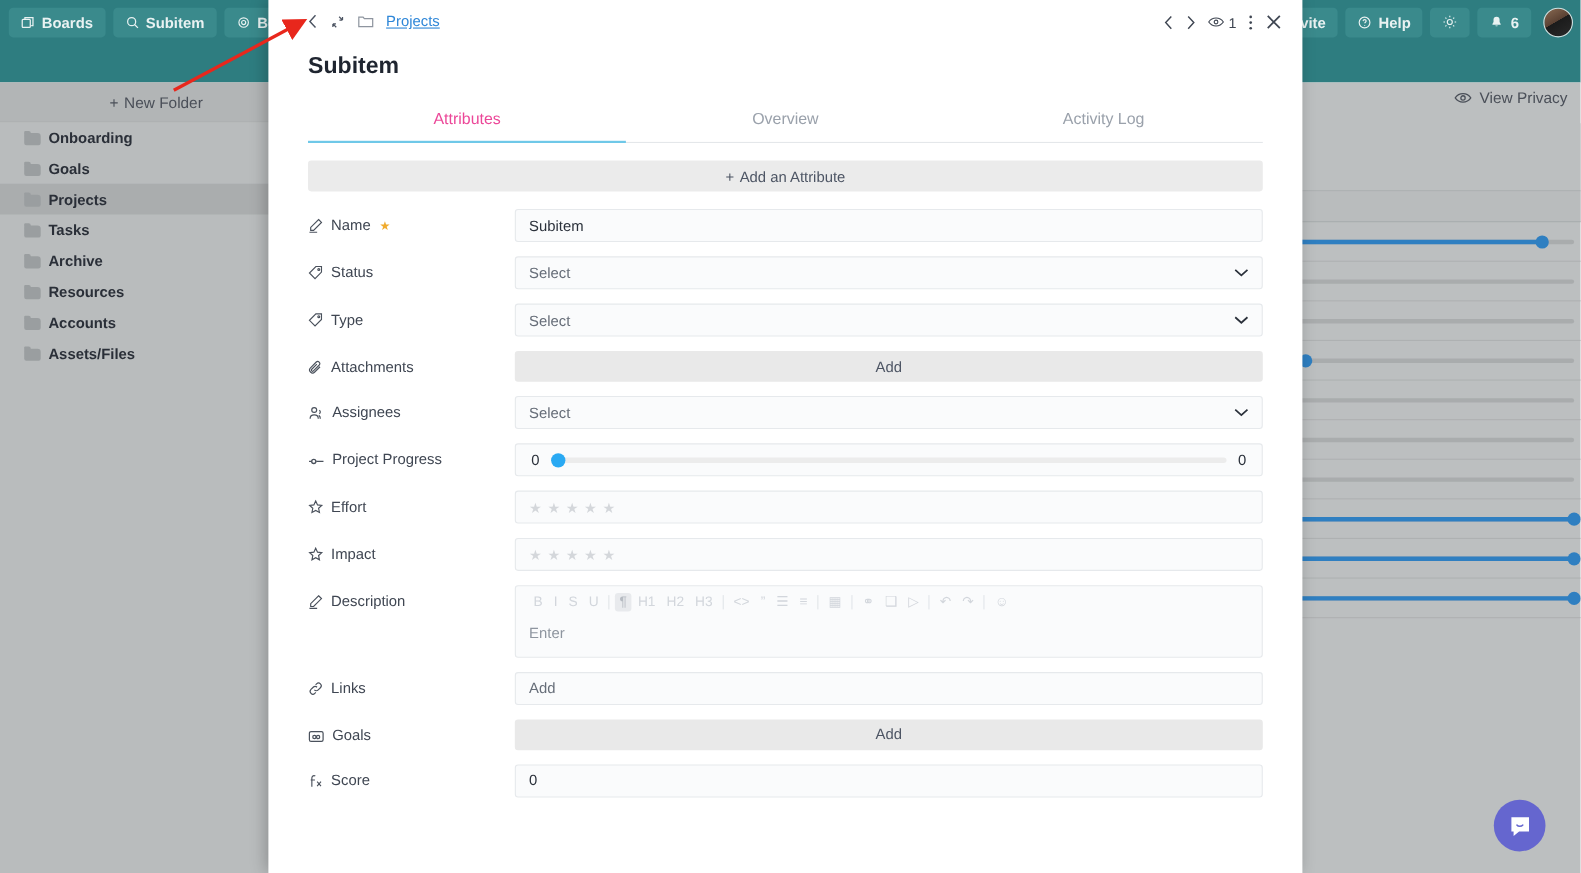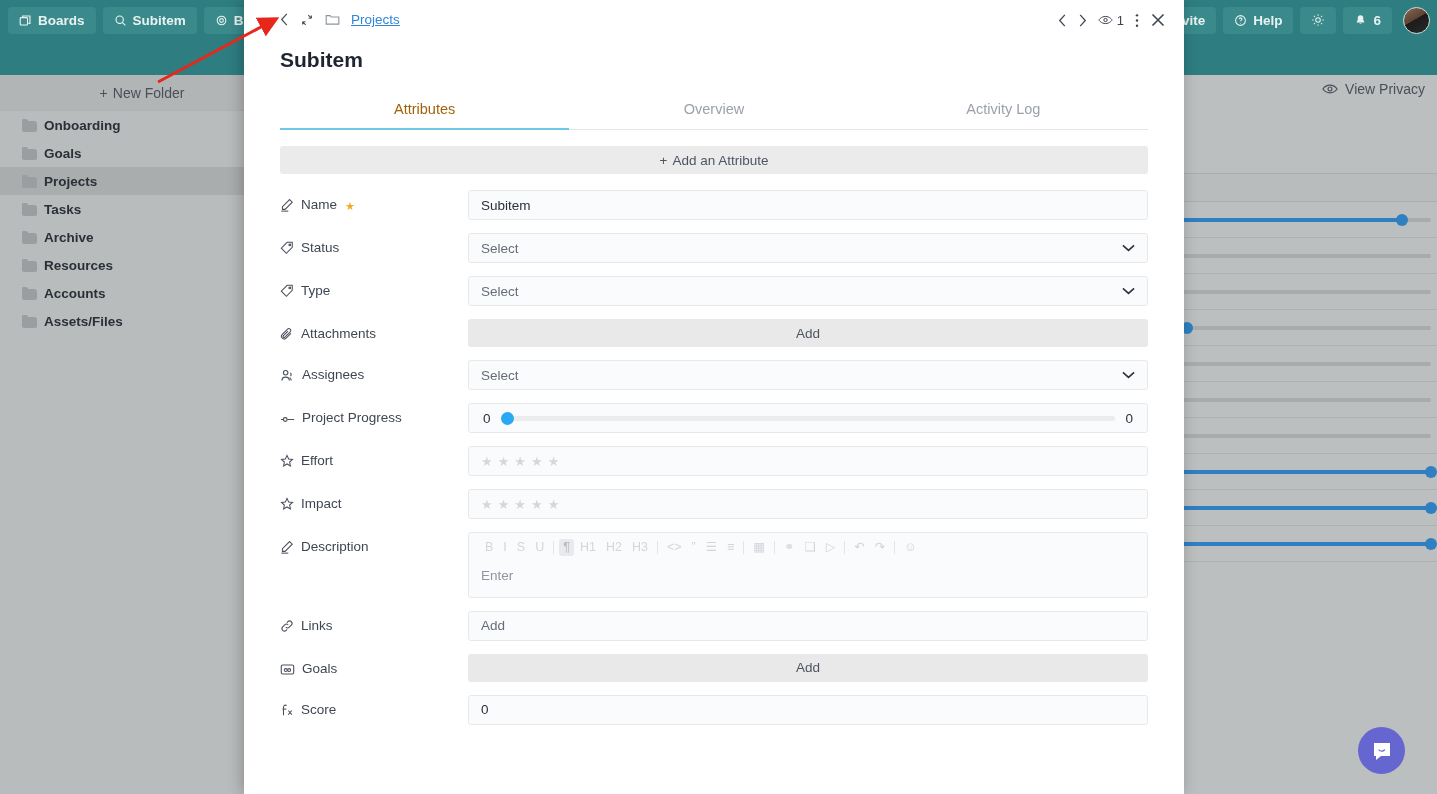--- a/index.html
+++ b/index.html
@@ -138,21 +138,21 @@
     position: absolute; right: 18px; top: 12px; display: flex; align-items: center; gap: 11px;
     color: #3f4652;
   }
   .eye-count { display: flex; align-items: center; gap: 4px; font-size: 13px; color: #3f4652; }
   .m-title { padding: 4px 0 0 36px; font-size: 21px; font-weight: bold; color: #1f2530; }
 
   .tabs { display: flex; margin: 22px 36px 0 36px; border-bottom: 1px solid #e4e7ea; }
   .tab {
     flex: 1; text-align: center; padding: 7px 0 11px; font-size: 14.5px; color: #9aa1ab;
   }
-  .tab.active { color: #a16207; border-bottom: 2px solid #6fc8e8; margin-bottom: -1px; }
+  .tab.active { color: #ec4899; border-bottom: 2px solid #6fc8e8; margin-bottom: -1px; }
 
   .addattr {
     margin: 16px 36px 0; height: 28px; background: #ebebeb; border-radius: 3px;
     display: flex; align-items: center; justify-content: center;
     font-size: 13.5px; color: #4d5564; gap: 5px;
   }
 
   .rows { margin: 16px 36px 0; }
   .row { display: flex; align-items: flex-start; margin-bottom: 13px; }
   .rlabel {

